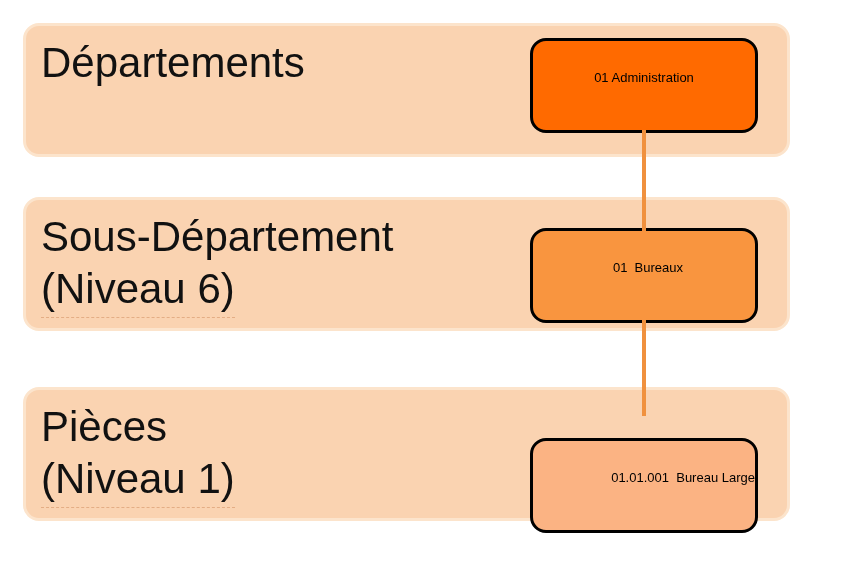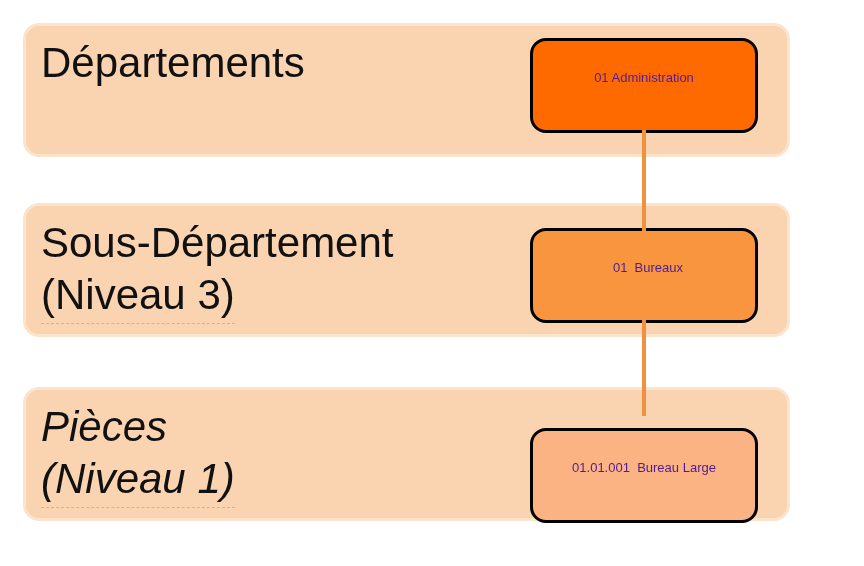--- a/index.html
+++ b/index.html
@@ -19,21 +19,21 @@
     position: absolute;
     left: 23px;
     width: 767px;
     height: 134px;
     border-radius: 16px;
     border: 3px solid #fce4cc;
     box-sizing: border-box;
     z-index: 1;
   }
   .band-1 { top: 23px; }
-  .band-2 { top: 203px; }
+  .band-2 { top: 197px; }
   .band-3 { top: 387px; }
   .band-label {
     position: absolute;
     left: 15px;
     top: 11px;
     color: #111111;
     font-size: 42px;
     line-height: 52px;
     letter-spacing: 0px;
   }
@@ -51,28 +51,28 @@
     left: 530px;
     width: 228px;
     height: 95px;
     border: 3px solid #000000;
     border-radius: 16px;
     box-sizing: border-box;
     display: flex;
     align-items: center;
     justify-content: center;
     padding-bottom: 16px;
-    color: #4c1d95;
+    color: #000000;
     font-size: 13px;
     white-space: pre;
     z-index: 2;
   }
   .node-1 { top: 38px; }
   .node-2 { top: 228px; padding-left: 8px; }
-  .node-3 { top: 428px; }
+  .node-3 { top: 438px; justify-content: flex-end; }
   .connector {
     position: absolute;
     left: 642px;
     width: 4px;
     z-index: 3;
   }
   .connector-1 { top: 130px; height: 101px; }
   .connector-2 { top: 320px; height: 96px; }
 </style>
 </head>
@@ -82,25 +82,25 @@
 
   <div class="band band-1" style="background-color: rgb(250, 211, 177);">
     <div class="band-label">
       <span class="line line1">Départements</span>
     </div>
   </div>
 
   <div class="band band-2" style="background-color: rgb(250, 211, 177);">
     <div class="band-label">
       <span class="line line1">Sous-Département</span>
-      <span class="line line2">(Niveau 3)</span>
+      <span class="line line2">(Niveau 6)</span>
     </div>
   </div>
 
-  <div class="band band-3" style="background-color: rgb(250, 211, 177); font-style: italic;">
+  <div class="band band-3" style="background-color: rgb(250, 211, 177);">
     <div class="band-label">
       <span class="line line1">Pièces</span>
       <span class="line line2">(Niveau 1)</span>
     </div>
   </div>
 
   <div class="connector connector-1" style="background-color: rgb(240, 145, 62);"></div>
   <div class="connector connector-2" style="background-color: rgb(240, 145, 62);"></div>
 
   <div class="node node-1" style="background-color: rgb(255, 106, 0);">

